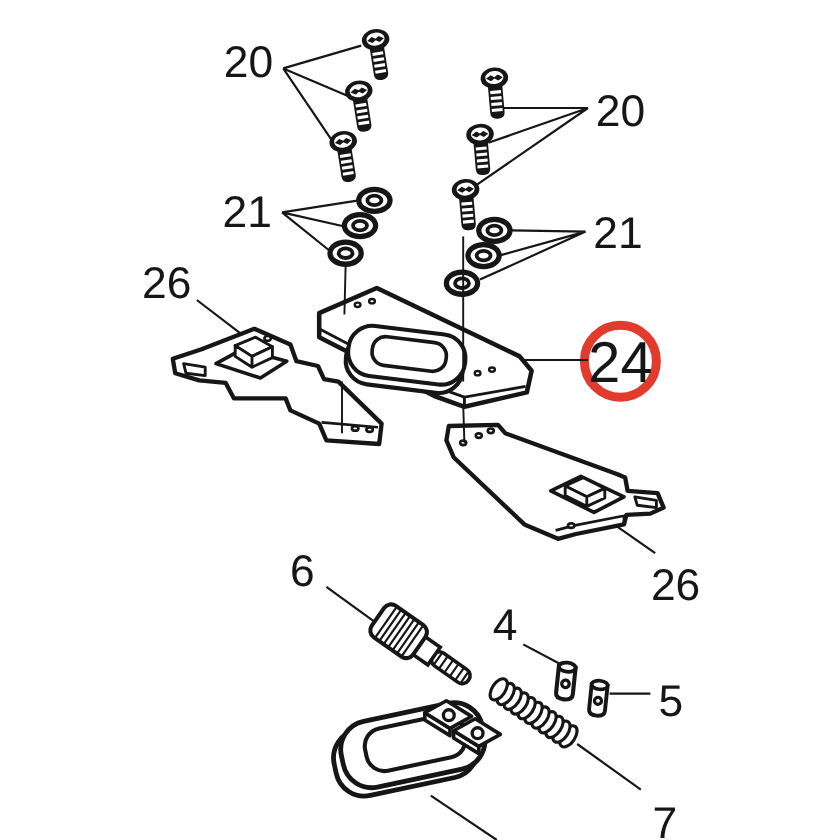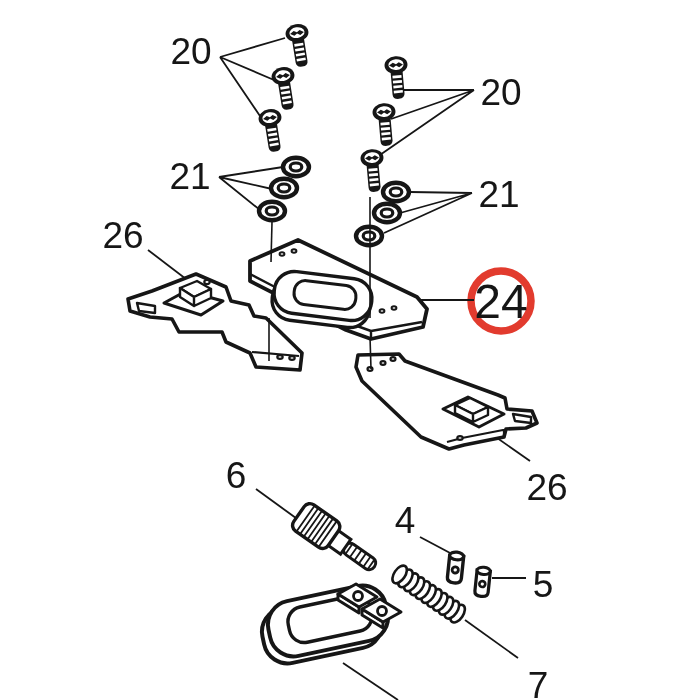--- a/index.html
+++ b/index.html
@@ -1,17 +1,17 @@
 <!DOCTYPE html>
 <html><head>
 <meta charset="utf-8">
 <style>
   html,body{margin:0;padding:0;background:#ffffff;}
   .stage{width:614px;height:700px;position:relative;background:#ffffff;overflow:hidden;
-         font-family:"Liberation Sans", sans-serif;}
+         font-family:"Liberation Sans", sans-serif;padding-left:16px;}
   svg{display:block;}
   text{font-family:"Liberation Sans", sans-serif;fill:#161616;}
   .callout{font-size:37px;}
   .callout-big{font-size:48px;}
 </style>
 </head>
 <body>
 
 <div class="stage">
 <svg width="700" height="700" viewBox="0 0 700 700">

